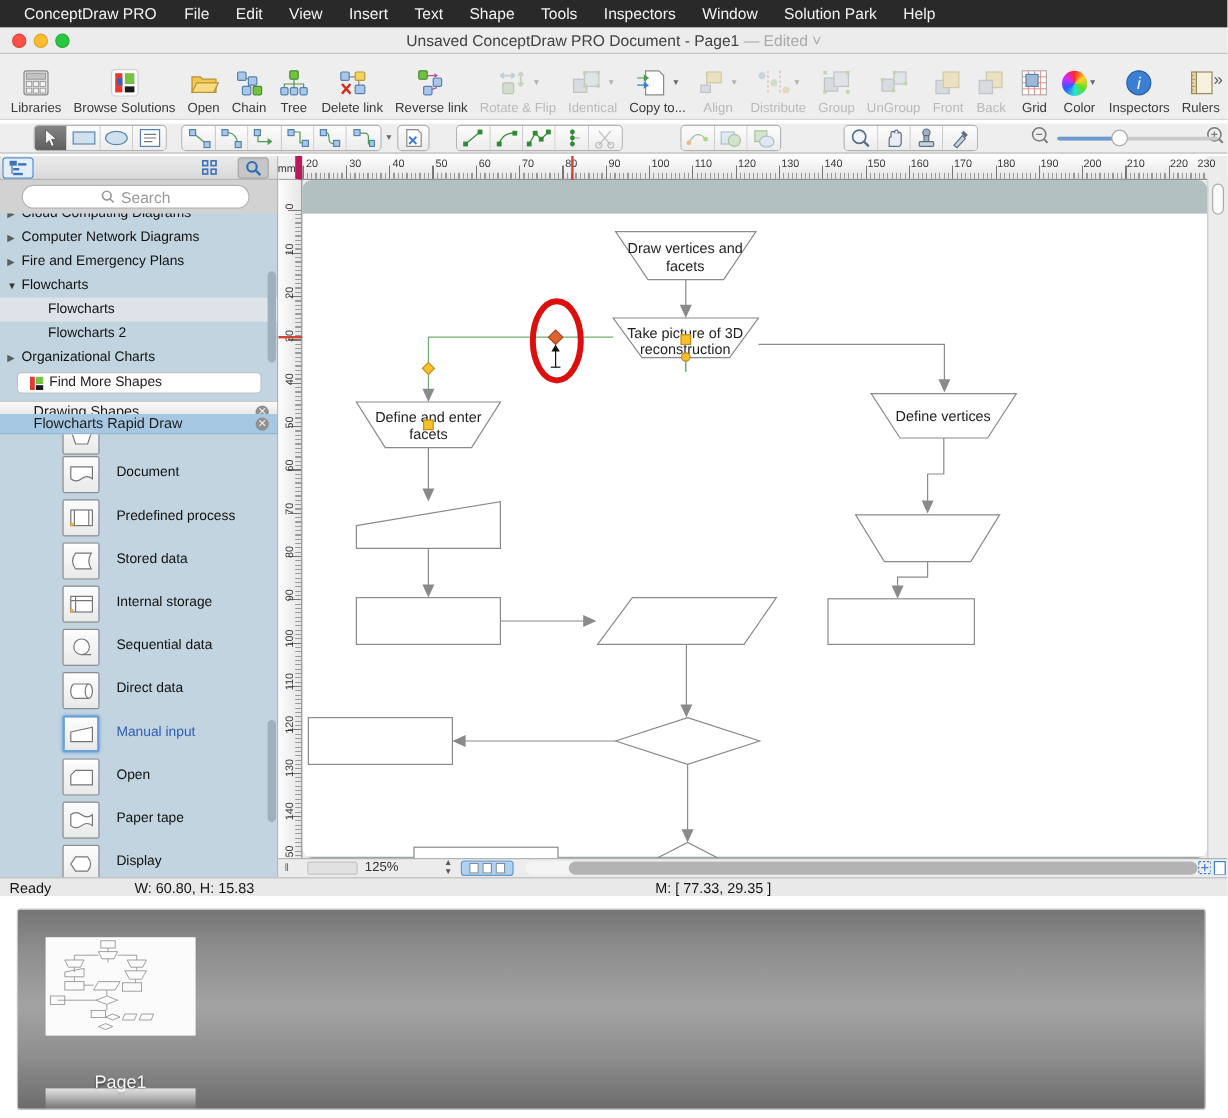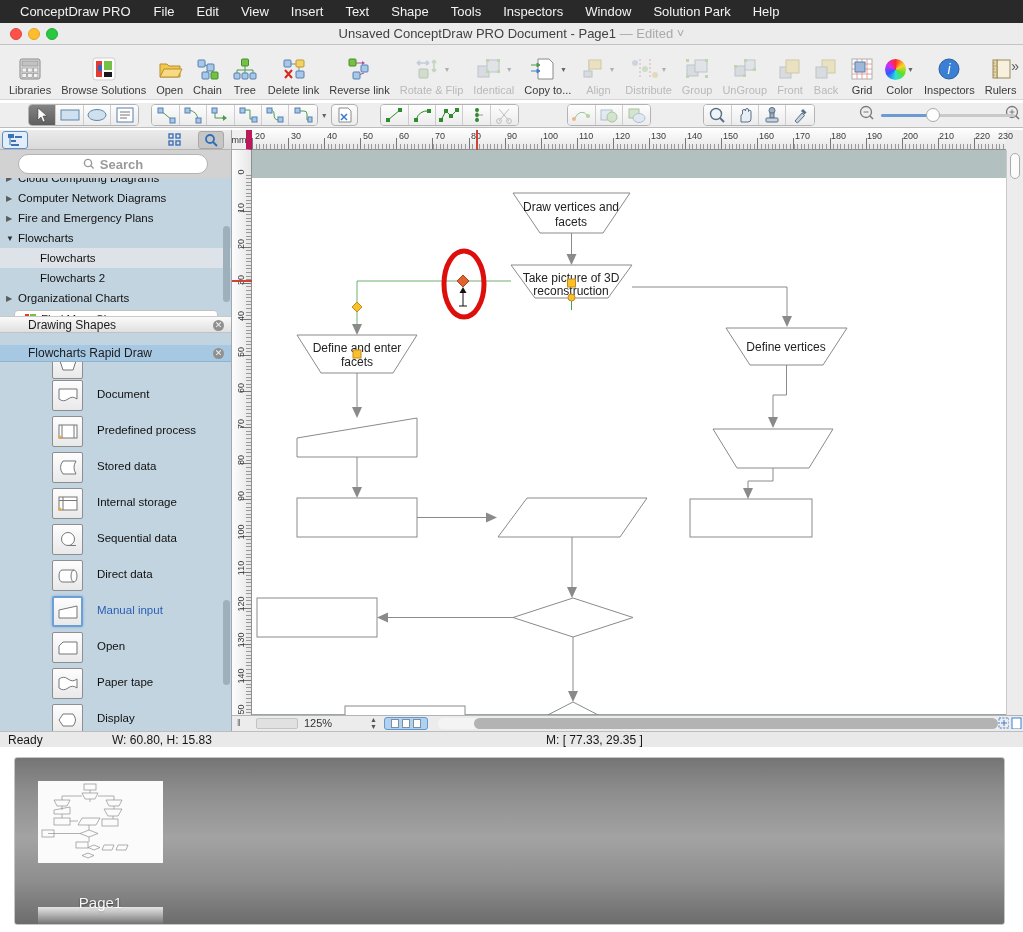--- a/index.html
+++ b/index.html
@@ -45,32 +45,32 @@
   
   #sidebar { position:absolute; left:0; top:130px; width:232px; height:607px; background:#c2d4e0;
              border-right:1px solid #9fa8ad; overflow:hidden; }
   #sb-head { position:absolute; left:0; top:0; width:232px; height:20px;
              background:linear-gradient(#ebebeb,#d9d9d9); border-bottom:1px solid #b5b5b5; }
   .sb-hbtn { position:absolute; top:1px; height:18px; width:26px; display:flex; align-items:center;
              justify-content:center; border-radius:3px; }
   #sb-search-row { position:absolute; left:0; top:20px; width:232px; height:28px; background:#d2d2d2; }
   #sb-searchfield { position:absolute; left:18px; top:4px; width:190px; height:20px; background:#fff;
                     border:1px solid #b3b3b3; border-radius:10px; display:flex; align-items:center;
-                    justify-content:center; gap:5px; color:#9a9a9a; font-size:13px;font-weight:bold; }
+                    justify-content:center; gap:5px; color:#9a9a9a; font-size:13px; }
   #sb-tree { position:absolute; left:0; top:48px; width:232px; height:130px; overflow:hidden; font-size:11.5px; }
   .trow { height:20px; display:flex; align-items:center; padding-left:6px; color:#111; position:relative; }
   .trow .arr { width:12px; font-size:8px; color:#5c5c5c; }
   .trow.child { padding-left:40px; }
   .trow.selchild { background:#dde3e8; }
   #find-more { position:absolute; left:14px; top:180px; width:204px; height:18px; background:#fff;
                border:1px solid #c2c2c2; border-radius:4px; display:flex; align-items:center; gap:7px;
                padding-left:26px; font-size:11.5px; color:#222; }
   .panel-hdr { position:absolute; left:0; width:232px; height:17px; display:flex; align-items:center;
                padding-left:28px; font-size:12px; color:#1c1c1c; }
-  #hdr-drawing { top:186px; background:linear-gradient(#fafafa,#e0e0e0); border-top:1px solid #c9c9c9;
+  #hdr-drawing { top:204px; background:linear-gradient(#fafafa,#e0e0e0); border-top:1px solid #c9c9c9;
                  border-bottom:1px solid #c2c2c2; }
   #hdr-rapid { top:215px; background:#a7c8e2; border-bottom:1px solid #8fb3cd; }
   .closer { position:absolute; right:8px; top:3px; width:11px; height:11px; border-radius:50%;
             background:#909090; color:#f2f2f2; font-size:9px; line-height:11px; text-align:center; }
   #shape-list { position:absolute; left:0; top:232px; width:232px; height:375px; background:#c2d4e0; overflow:hidden; }
   .srow { position:absolute; left:0; width:232px; height:36px;margin-left:40px; }
   .sic { position:absolute; left:12px; top:2px; width:31px; height:31px; background:linear-gradient(#fdfdfd,#e9e9e9);
          border:1px solid #8e8e8e; border-radius:2px; display:flex; align-items:center; justify-content:center; }
   .sic.sel { border:2px solid #6d9fd4; box-shadow:0 0 3px #7fb0e0; }
   .slab { position:absolute; left:57px; top:10px; font-size:11.5px; color:#101010; }
@@ -91,21 +91,21 @@
   .hrl { position:absolute; top:1px; font-size:9px; color:#3a3a3a; }
   #vruler { position:absolute; left:0; top:20px; width:20px; height:565px;
             background:
               repeating-linear-gradient(0deg,#777 0 1px,transparent 1px 36.1px) 100% 25px/11px 542px no-repeat,
               repeating-linear-gradient(0deg,#999 0 1px,transparent 1px 3.61px) 100% 25px/5px 542px no-repeat,
               linear-gradient(90deg,#fdfdfd,#e6e6e6);
             border-right:1px solid #8f8f8f; }
   .vrl { position:absolute; left:1px; width:16px; font-size:9px; color:#3a3a3a; transform:rotate(-90deg); text-align:center; }
   #hmark { position:absolute; left:244px; top:0; width:2px; height:20px; background:#cf4434; }
   #vmark { position:absolute; left:0; top:130px; width:20px; height:2px; background:#cf4434; }
-  #scrollarea { position:absolute; left:20px; top:20px; width:754px; height:565px; background:#b2c0c0; overflow:hidden; }
+  #scrollarea { position:absolute; left:20px; top:20px; width:754px; height:565px; background:#b2c0c0; overflow:hidden;border-radius:8px; }
   #page { position:absolute; left:0; top:28px; width:754px; height:537px; background:#fff;
           box-shadow:0 -1px 0 #9aa5a5 inset; }
   #diagram { position:absolute; left:0; top:0; }
   #vscroll { position:absolute; left:774px; top:20px; width:17px; height:565px; background:#ececec; border-left:1px solid #cacaca; }
   #vthumb { position:absolute; left:3px; top:3px; width:10px; height:26px; background:#fbfbfb;
             border:1px solid #ababab; border-radius:5px; }
   #cfoot { position:absolute; left:0; top:585px; width:791px; height:16px; background:#ececec;
            border-top:1px solid #b3b3b3; font-size:11px; color:#333; }
   #cfoot .well { position:absolute; left:24px; top:2px; width:42px; height:11px; background:#e1e1e1;
                  border:1px solid #c4c4c4; border-radius:2px; }

